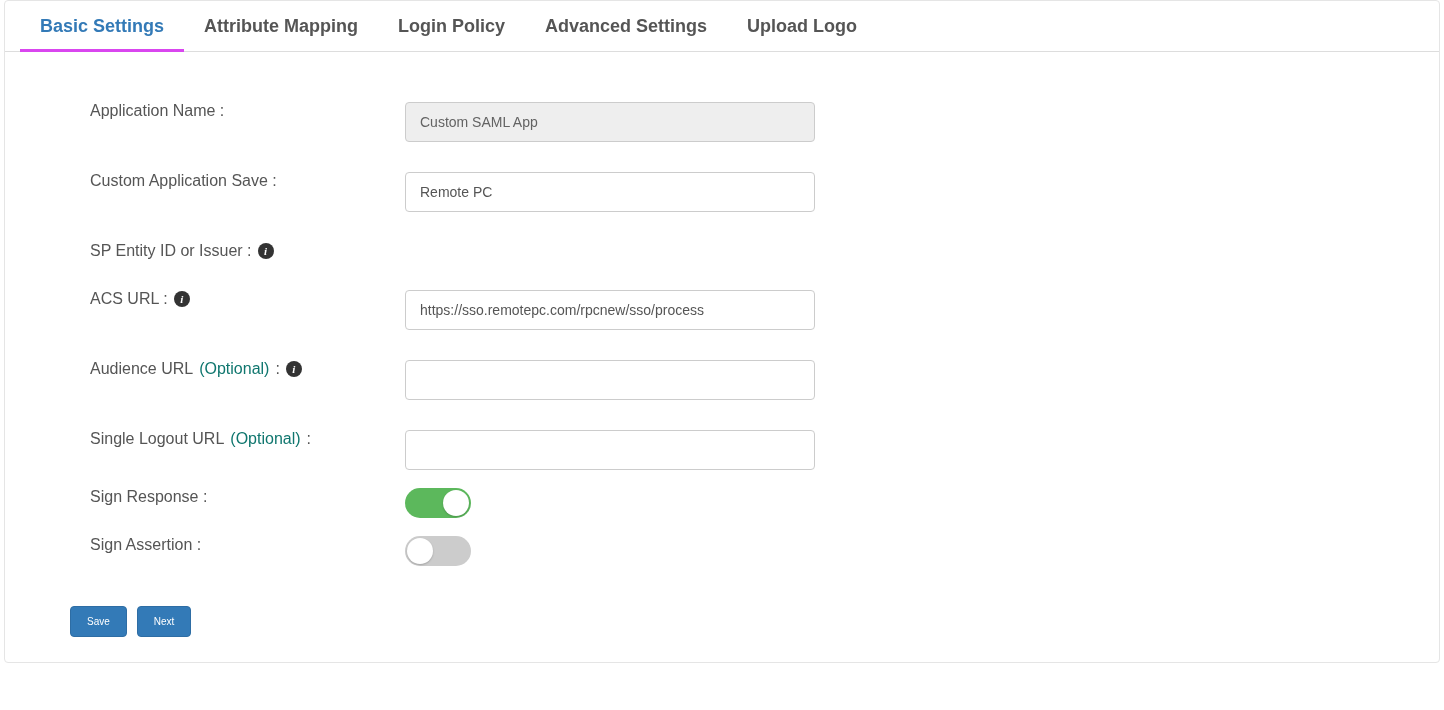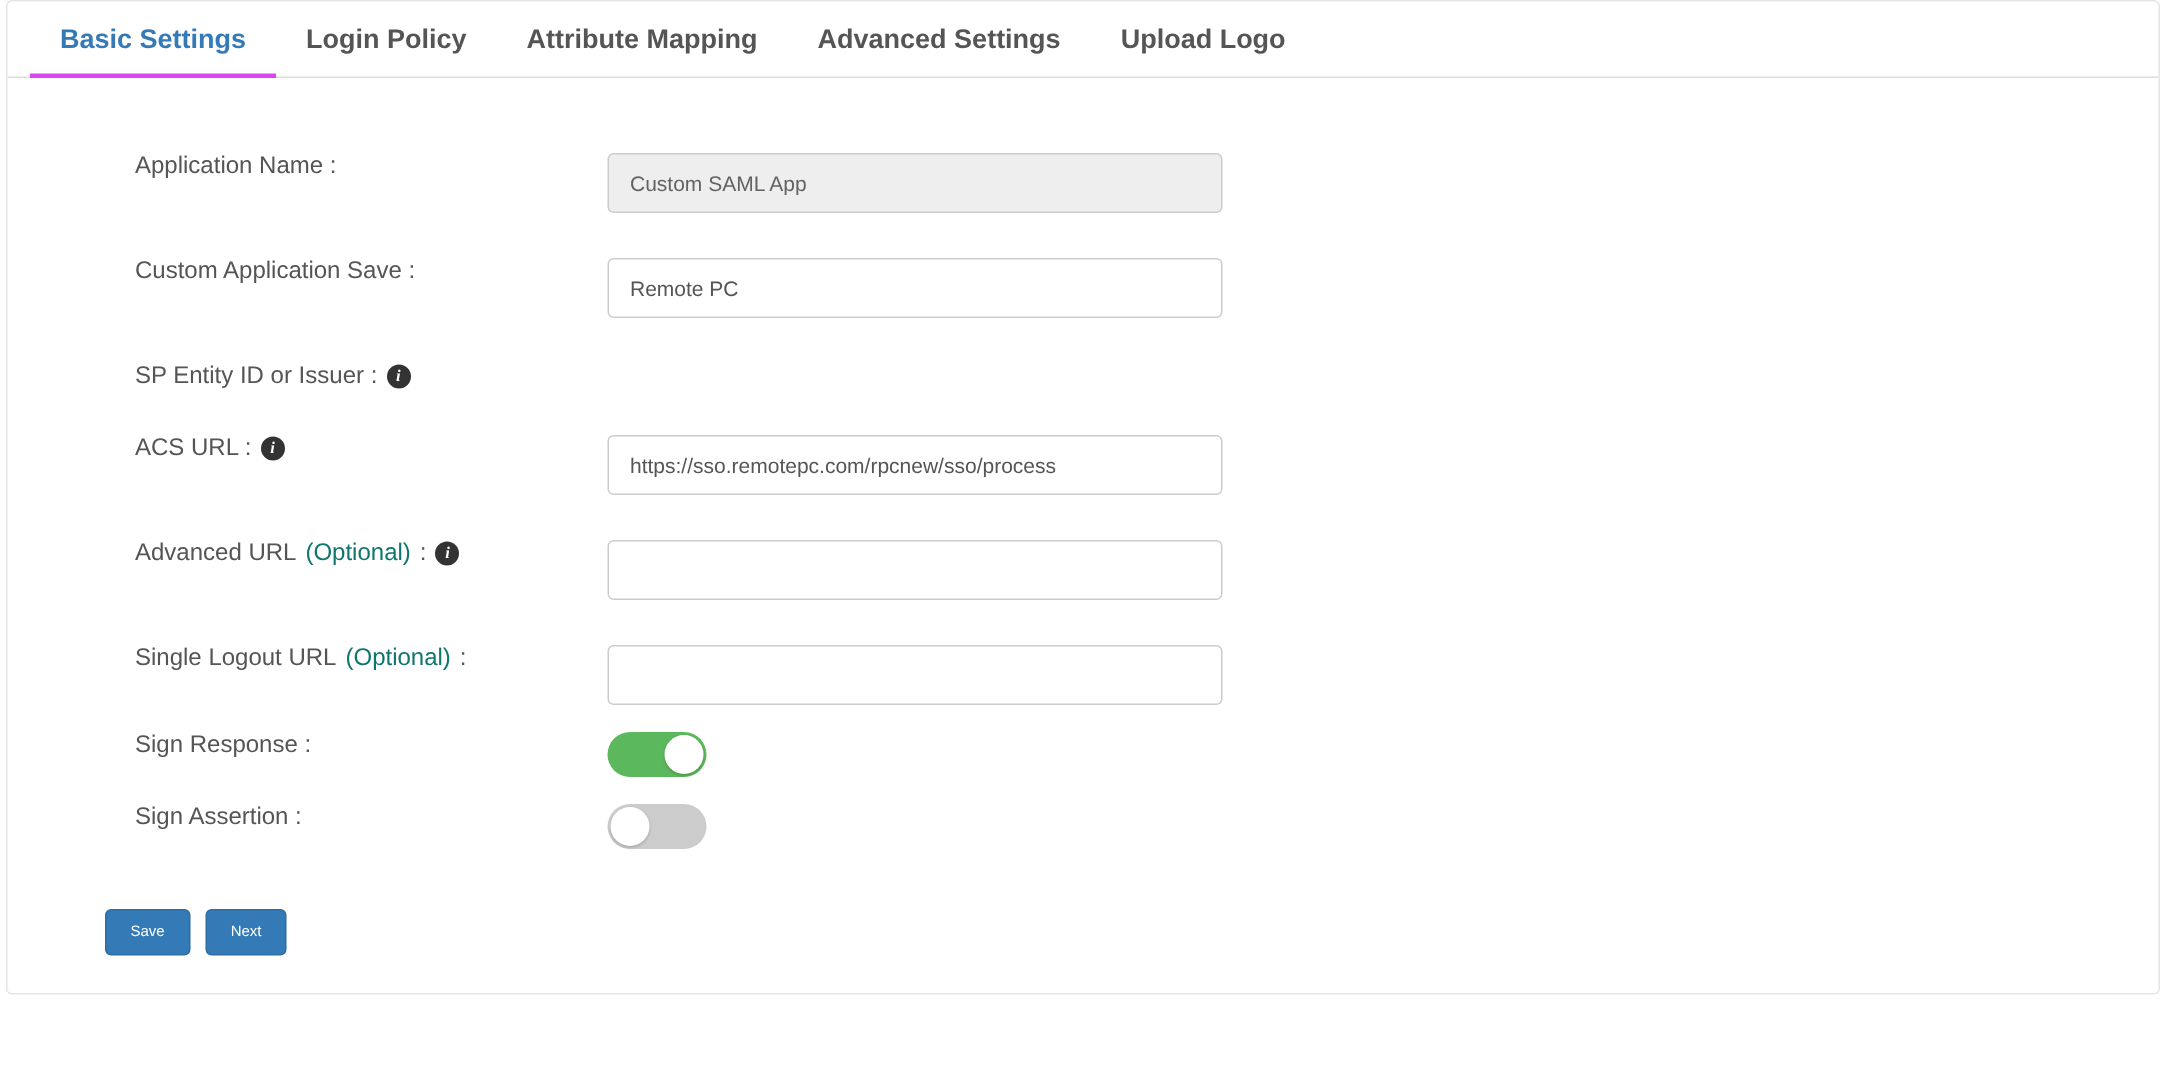--- a/index.html
+++ b/index.html
@@ -128,22 +128,22 @@
     cursor: pointer;
   }
 </style>
 </head>
 <body>
 
 <div class="card">
 
   <div class="tabs">
     <div class="tab active">Basic Settings</div>
+    <div class="tab">Attribute Mapping</div>
     <div class="tab">Login Policy</div>
-    <div class="tab">Attribute Mapping</div>
     <div class="tab">Advanced Settings</div>
     <div class="tab">Upload Logo</div>
   </div>
 
   <div class="form-area">
 
     <div class="form-row">
       <div class="label">Application Name :</div>
       <div class="control">
         <input class="readonly" readonly="" value="Custom SAML App" style="">
@@ -169,21 +169,21 @@
         <span>ACS URL :</span>
         <span class="info-icon">i</span>
       </div>
       <div class="control">
         <input class="input" value="https://sso.remotepc.com/rpcnew/sso/process" style="">
       </div>
     </div>
 
     <div class="form-row">
       <div class="label">
-        <span>Advanced URL </span>
+        <span>Audience URL </span>
         <span class="opt">(Optional)</span>
         <span> :</span>
         <span class="info-icon">i</span>
       </div>
       <div class="control">
         <input class="input" value="" style="">
       </div>
     </div>
 
     <div class="form-row tight">

